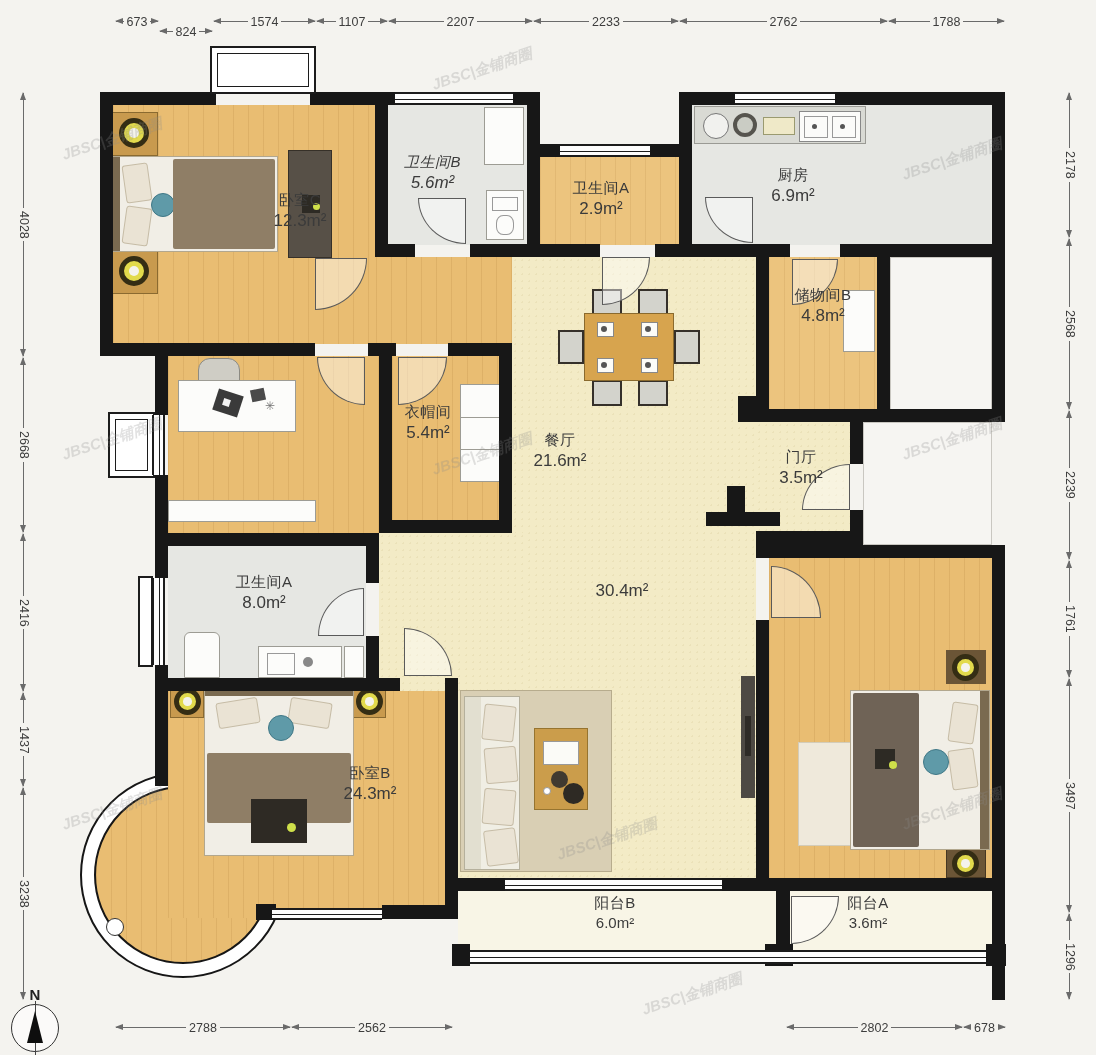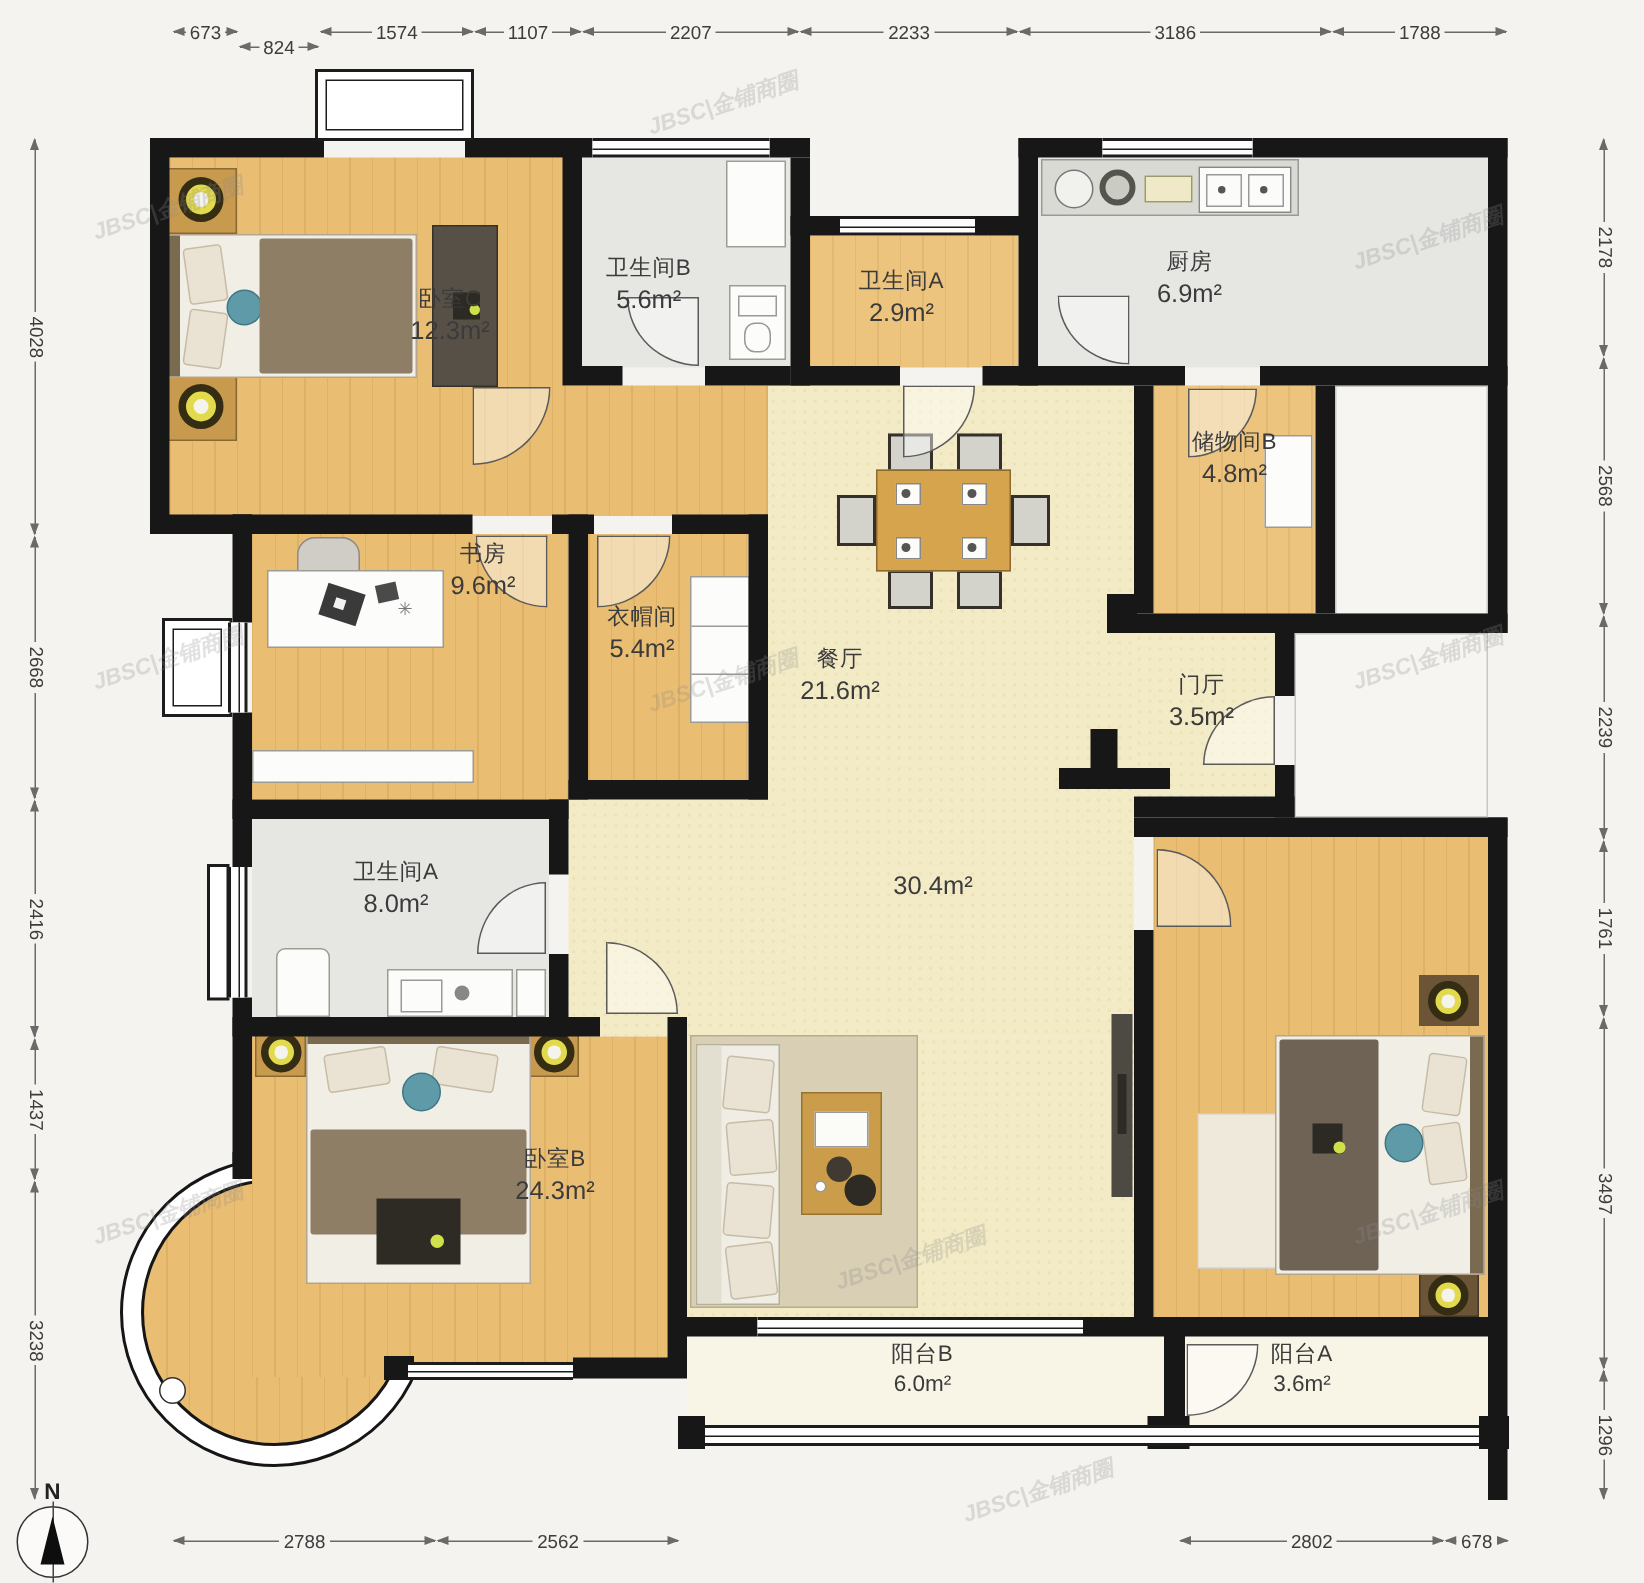--- a/index.html
+++ b/index.html
@@ -285,39 +285,35 @@
   <div class="arc r-tl" style="left:318px;top:588px;width:46px;height:48px;"></div>
   <div class="arc r-tr" style="left:404px;top:628px;width:48px;height:48px;"></div>
   <div class="arc r-tl" style="left:802px;top:464px;width:48px;height:46px;"></div>
   <div class="arc r-tr" style="left:771px;top:566px;width:50px;height:52px;"></div>
   <div class="arc r-br" style="left:791px;top:896px;width:48px;height:48px;"></div>
 
   <div class="rlabel" style="left:240px;top:190px;width:120px;">
     <span class="nm">卧室C</span>
     <span class="ar2">12.3m²</span>
   </div>
-  <div class="rlabel" style="left:370px;top:169px;width:125px;">
+  <div class="rlabel" style="left:370px;top:152px;width:125px;font-style:italic;">
     <span class="nm">卫生间B</span>
     <span class="ar2">5.6m²</span>
   </div>
   <div class="rlabel" style="left:536px;top:178px;width:130px;">
     <span class="nm">卫生间A</span>
     <span class="ar2">2.9m²</span>
   </div>
   <div class="rlabel" style="left:733px;top:165px;width:120px;">
     <span class="nm">厨房</span>
     <span class="ar2">6.9m²</span>
   </div>
   <div class="rlabel" style="left:760px;top:285px;width:126px;">
     <span class="nm">储物间B</span>
     <span class="ar2">4.8m²</span>
-  </div>
-  <div class="rlabel" style="left:262px;top:360px;width:120px;">
-    <span class="nm">书房</span>
-    <span class="ar2">9.6m²</span>
   </div>
   <div class="rlabel" style="left:368px;top:402px;width:120px;">
     <span class="nm">衣帽间</span>
     <span class="ar2">5.4m²</span>
   </div>
   <div class="rlabel" style="left:500px;top:430px;width:120px;">
     <span class="nm">餐厅</span>
     <span class="ar2">21.6m²</span>
   </div>
   <div class="rlabel" style="left:742px;top:447px;width:118px;">
@@ -377,21 +373,21 @@
       <span class="lbl">2207</span>
     </div>
     <div class="dim-h" style="left: 533px; top: 14px; width: 146px;">
       <span class="ar l"></span>
       <span class="ar r"></span>
       <span class="lbl">2233</span>
     </div>
     <div class="dim-h" style="left: 679px; top: 14px; width: 209px;">
       <span class="ar l"></span>
       <span class="ar r"></span>
-      <span class="lbl">3186</span>
+      <span class="lbl">2762</span>
     </div>
     <div class="dim-h" style="left: 888px; top: 14px; width: 117px;">
       <span class="ar l"></span>
       <span class="ar r"></span>
       <span class="lbl">1788</span>
     </div>
     <div class="dim-h" style="left: 115px; top: 1020px; width: 176px;">
       <span class="ar l"></span>
       <span class="ar r"></span>
       <span class="lbl">2788</span>

